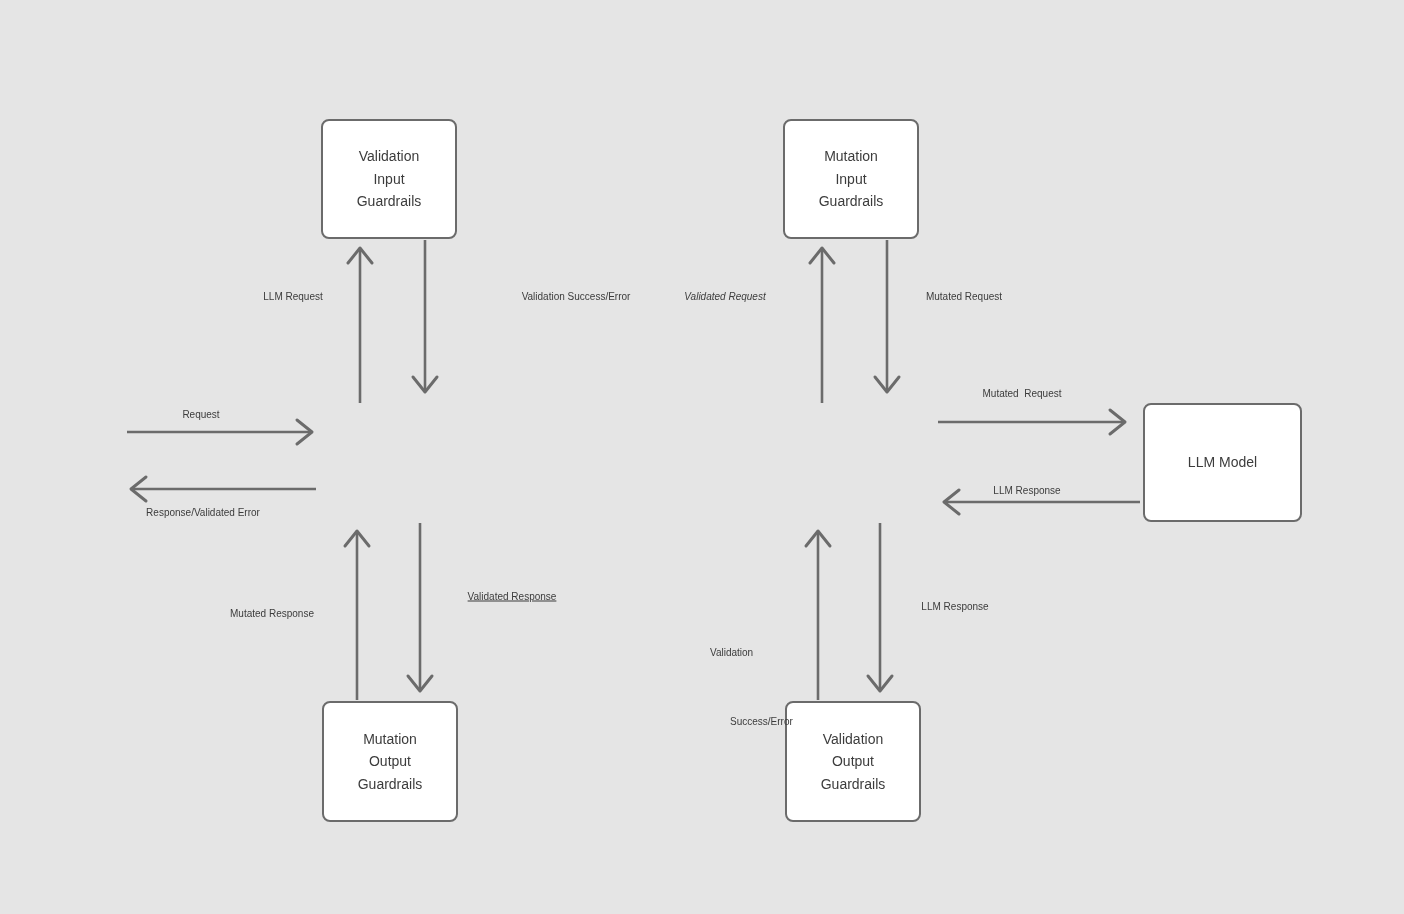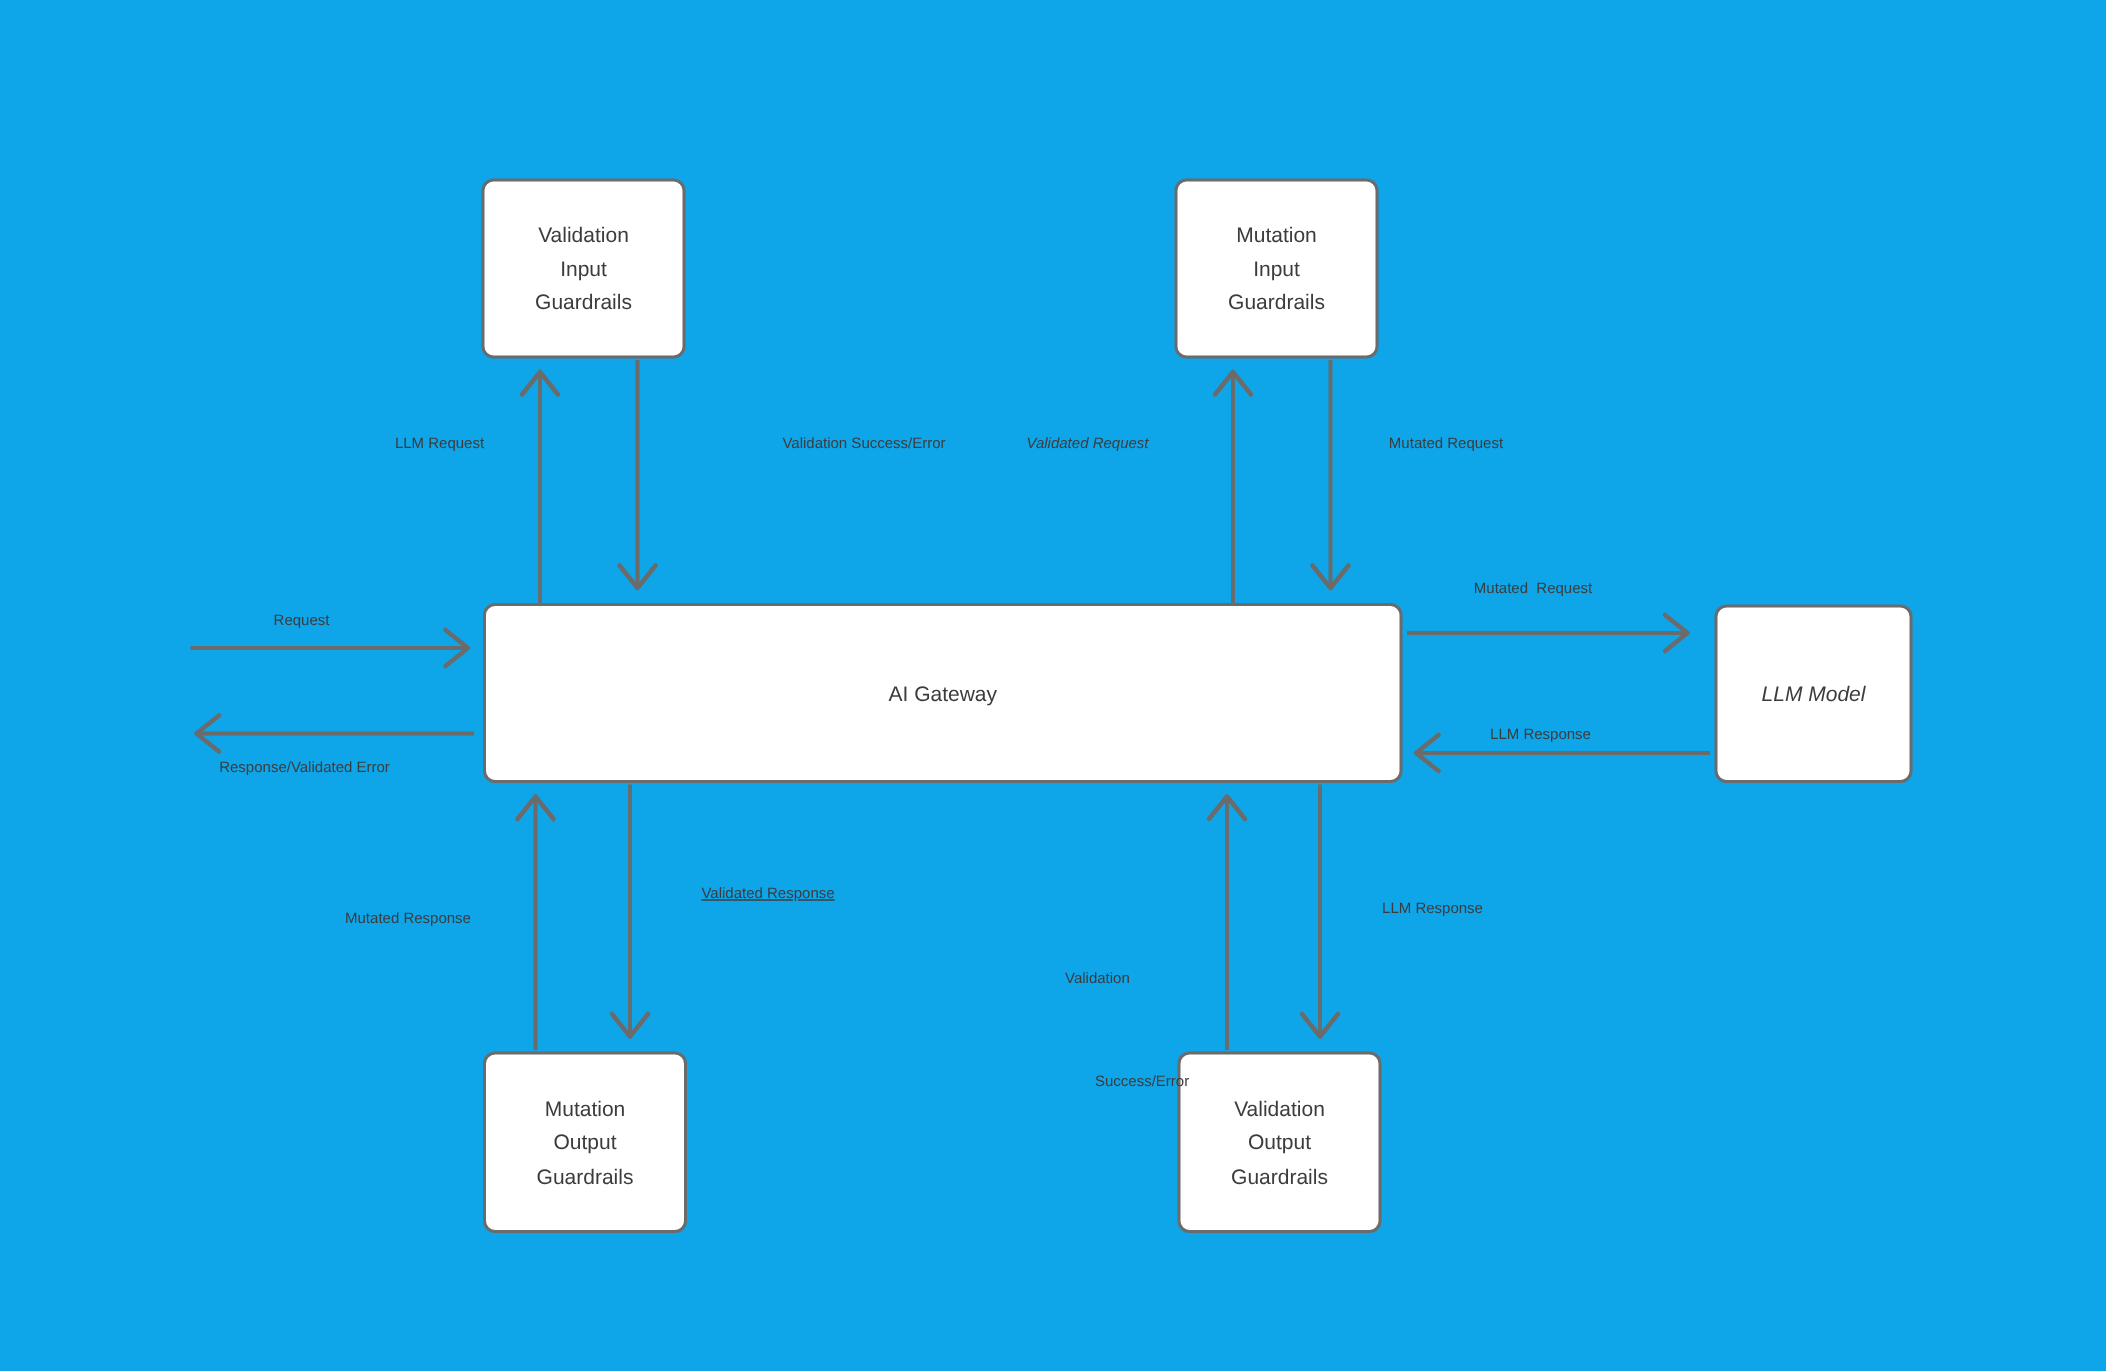--- a/index.html
+++ b/index.html
@@ -4,21 +4,21 @@
 <style>
   html, body {
     margin: 0;
     padding: 0;
     background: #ffffff;
   }
   .canvas {
     position: relative;
     width: 1404px;
     height: 914px;
-    background: #0ea5e9;
+    background: #e5e5e5;
     font-family: "Liberation Sans", "DejaVu Sans", sans-serif;
     overflow: hidden;
   }
   .arrow-layer {
     position: absolute;
     left: 0;
     top: 0;
     width: 1404px;
     height: 914px;
   }
@@ -90,25 +90,22 @@
     <span>Input</span>
     <span>Guardrails</span>
   </div>
 
   <div class="node" style="left:783px; top:119px; width:136px; height:120px;">
     <span>Mutation</span>
     <span>Input</span>
     <span>Guardrails</span>
   </div>
 
-  <div class="node" style="left:322px; top:402px; width:613px; height:120px;">
-    <span>AI Gateway</span>
-  </div>
 
-  <div class="node" style="left:1143px; top:403px; width:132px; height:119px;font-style:italic;">
+  <div class="node" style="left:1143px; top:403px; width:159px; height:119px;">
     <span>LLM Model</span>
   </div>
 
   <div class="node" style="left:322px; top:701px; width:136px; height:121px;">
     <span>Mutation</span>
     <span>Output</span>
     <span>Guardrails</span>
   </div>
 
   <div class="node" style="left:785px; top:701px; width:136px; height:121px;">

